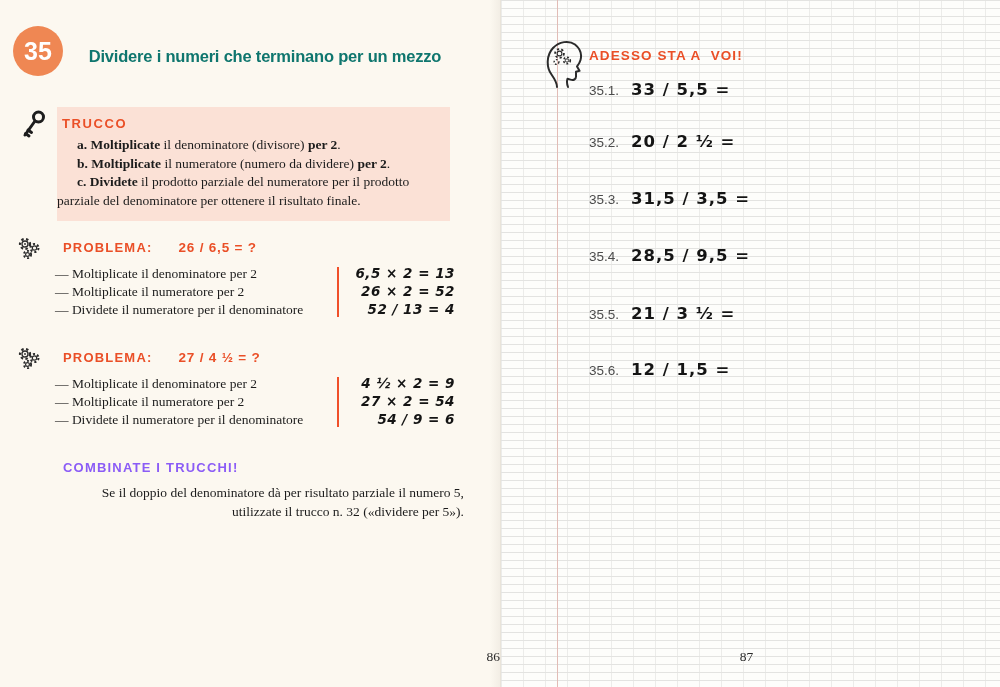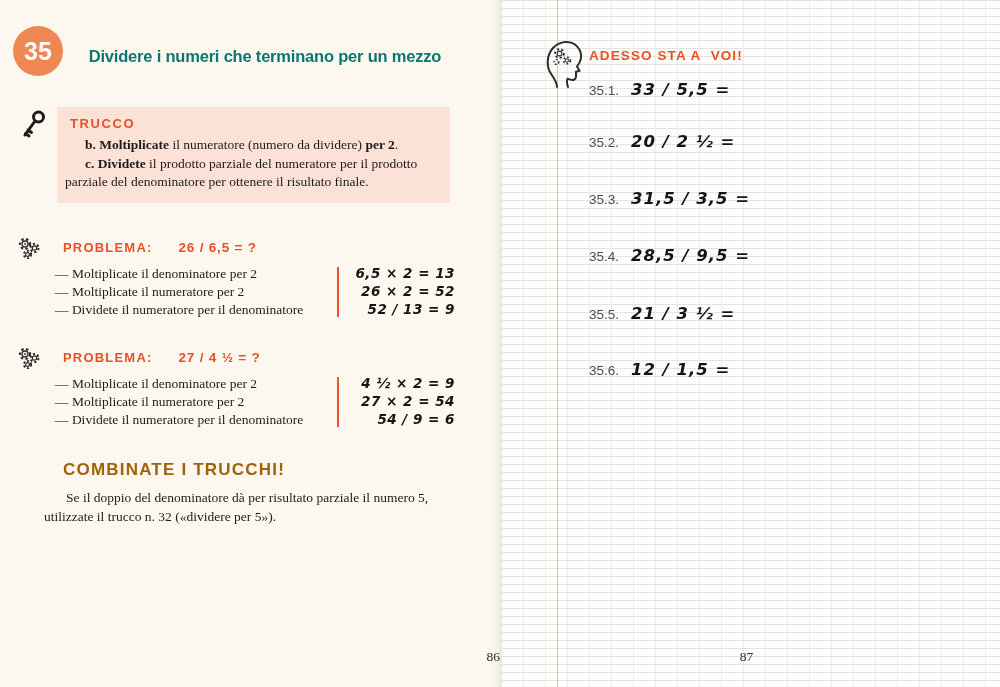--- a/index.html
+++ b/index.html
@@ -15,65 +15,65 @@
     background:#ef8753; color:#ffffff; font-family:"Liberation Sans", sans-serif; font-weight:bold;
     font-size:25px; display:flex; align-items:center; justify-content:center; }
 
   .title { position:absolute; top:45px; left:62px; right:32px; text-align:center; color:#0f766e;
     font-family:"Liberation Sans", sans-serif; font-weight:bold; font-size:16.5px;
     line-height:23px; letter-spacing:-0.2px; }
 
   .key-icon { position:absolute; left:20px; top:108px; }
 
   .trucco-box { position:absolute; left:57px; top:107px; width:393px; background:#fbe1d6;
-    padding:9px 8px 11px 8px; }
+    padding:9px 8px 11px 0; }
   .trucco-label { color:#ea4f27; font-family:"Liberation Sans", sans-serif; font-weight:bold;
     font-size:13px; letter-spacing:1.6px; margin:0 0 5px 5px; }
   .trucco-step { font-size:13.5px; line-height:18.5px; color:#1c1c1c; text-indent:20px; }
   .trucco-step b { font-weight:bold; }
 
   .problem { position:absolute; left:0; right:0; }
   .problem-1 { top:238px; }
   .problem-2 { top:348px; }
   .gears-icon { position:absolute; left:16px; top:-2px; }
   .problem-head { margin-left:63px; font-family:"Liberation Sans", sans-serif; font-weight:bold; color:#ea4f27; }
   .problem-label { font-size:13px; letter-spacing:1.2px; }
   .problem-question { font-size:13.5px; letter-spacing:0.8px; margin-left:26px; }
   .rows { position:relative; margin:9px 45px 0 55px; }
   .rows::before { content:""; position:absolute; left:282px; top:2px; bottom:2px; width:2px; background:#f0502a; }
   .row { display:flex; height:18px; align-items:baseline; }
   .row-text { flex:0 0 270px; font-size:13.5px; color:#1c1c1c; white-space:nowrap; }
   .row-calc { flex:1; text-align:right; font-family:"DejaVu Sans", sans-serif; font-style:italic;
     font-weight:600; font-size:13.5px; letter-spacing:0.5px; color:#141414; white-space:nowrap; }
 
   .combinate { position:absolute; top:460px; left:44px; right:36px; }
-  .combinate-label { margin-left:19px; color:#a16207; font-family:"Liberation Sans", sans-serif;
-    font-weight:bold; font-size:17px; letter-spacing:1.2px; }
-  .combinate-text { margin-top:9px; font-size:13.5px; line-height:18.5px; color:#1c1c1c; text-indent:22px; }
+  .combinate-label { margin-left:19px; color:#8b5cf6; font-family:"Liberation Sans", sans-serif;
+    font-weight:bold; font-size:13px; letter-spacing:1.2px; }
+  .combinate-text { margin-top:9px; font-size:13.5px; line-height:18.5px; color:#1c1c1c; text-indent:22px;text-align:right; }
 
   .pagenum { position:absolute; bottom:22px; left:0; right:0; text-align:right;
     font-size:13.5px; color:#2a2a2a; }
 
   
   .page-right { position:relative; width:500px; height:687px; background-color:#fdfdfb;
     background-image:
       repeating-linear-gradient(to bottom, #e3e3e1 0, #e3e3e1 1px, transparent 1px, transparent 8px),
       repeating-linear-gradient(to right, #ececea 0, #ececea 1px, transparent 1px, transparent 22px);
     border-left:1px solid #e9e4da; }
   .margin-line { position:absolute; left:56px; top:0; bottom:0; width:1px; background:#e2bcb6; }
 
   .brain-icon { position:absolute; left:42px; top:36px; }
   .exercises-header { position:absolute; left:88px; top:48px; color:#ea4f27;
     font-family:"Liberation Sans", sans-serif; font-weight:bold; font-size:13.5px;
     letter-spacing:1.1px; white-space:pre; }
 
   .exercise { position:absolute; left:88px; white-space:nowrap; }
   .ex-num { display:inline-block; width:42px; font-family:"Liberation Sans", sans-serif;
     font-size:13.5px; color:#4c4c4c; }
-  .ex-expr { font-family:"DejaVu Sans", sans-serif; font-style:italic; font-weight:600;
+  .ex-expr { font-family:"DejaVu Sans", sans-serif; font-weight:600;
     font-size:16.5px; letter-spacing:1px; color:#141414; }
   .pagenum-r { position:absolute; bottom:22px; left:0; right:8px; text-align:center;
     font-size:13.5px; color:#2a2a2a; }
 </style>
 </head>
 <body>
 
 <div class="spread">
 
   <div class="page-left">
@@ -90,20 +90,21 @@
           <circle cx="18.5" cy="9" r="5"></circle>
           <line x1="15" y1="13" x2="5" y2="27"></line>
           <line x1="8" y1="22" x2="11.5" y2="24.5"></line>
           <line x1="5.5" y1="25.5" x2="9" y2="28"></line>
         </g>
       </svg>
     </span>
 
     <div class="trucco-box">
       <div class="trucco-label">TRUCCO</div>
+      <p class="trucco-step"><b>a. Moltiplicate</b><span> il denominatore (divisore) </span><b>per 2</b><span>.</span></p>
       <p class="trucco-step"><b>b. Moltiplicate</b><span> il numeratore (numero da dividere) </span><b>per 2</b><span>.</span></p>
       <p class="trucco-step"><b>c. Dividete</b><span> il prodotto parziale del numeratore per il prodotto parziale del denominatore per ottenere il risultato finale.</span><b></b><span></span></p>
     </div>
 
     <div class="problem problem-1">
       <span class="gears-icon">
         <svg width="27" height="27" viewBox="0 0 27 27">
           <g stroke="#2b2b2b" fill="none">
             <circle cx="9" cy="8" r="5" stroke-width="2.2" stroke-dasharray="2.4 2.4"></circle>
             <circle cx="9" cy="8" r="3" stroke-width="1.3"></circle>
@@ -122,21 +123,21 @@
         <div class="row">
           <span class="row-text">— Moltiplicate il denominatore per 2</span>
           <span class="row-calc">6,5 × 2 = 13</span>
         </div>
         <div class="row">
           <span class="row-text">— Moltiplicate il numeratore per 2</span>
           <span class="row-calc">26 × 2 = 52</span>
         </div>
         <div class="row">
           <span class="row-text">— Dividete il numeratore per il denominatore</span>
-          <span class="row-calc">52 / 13 = 9</span>
+          <span class="row-calc">52 / 13 = 4</span>
         </div>
       </div>
     </div>
 
     <div class="problem problem-2">
       <span class="gears-icon">
         <svg width="27" height="27" viewBox="0 0 27 27">
           <g stroke="#2b2b2b" fill="none">
             <circle cx="9" cy="8" r="5" stroke-width="2.2" stroke-dasharray="2.4 2.4"></circle>
             <circle cx="9" cy="8" r="3" stroke-width="1.3"></circle>

